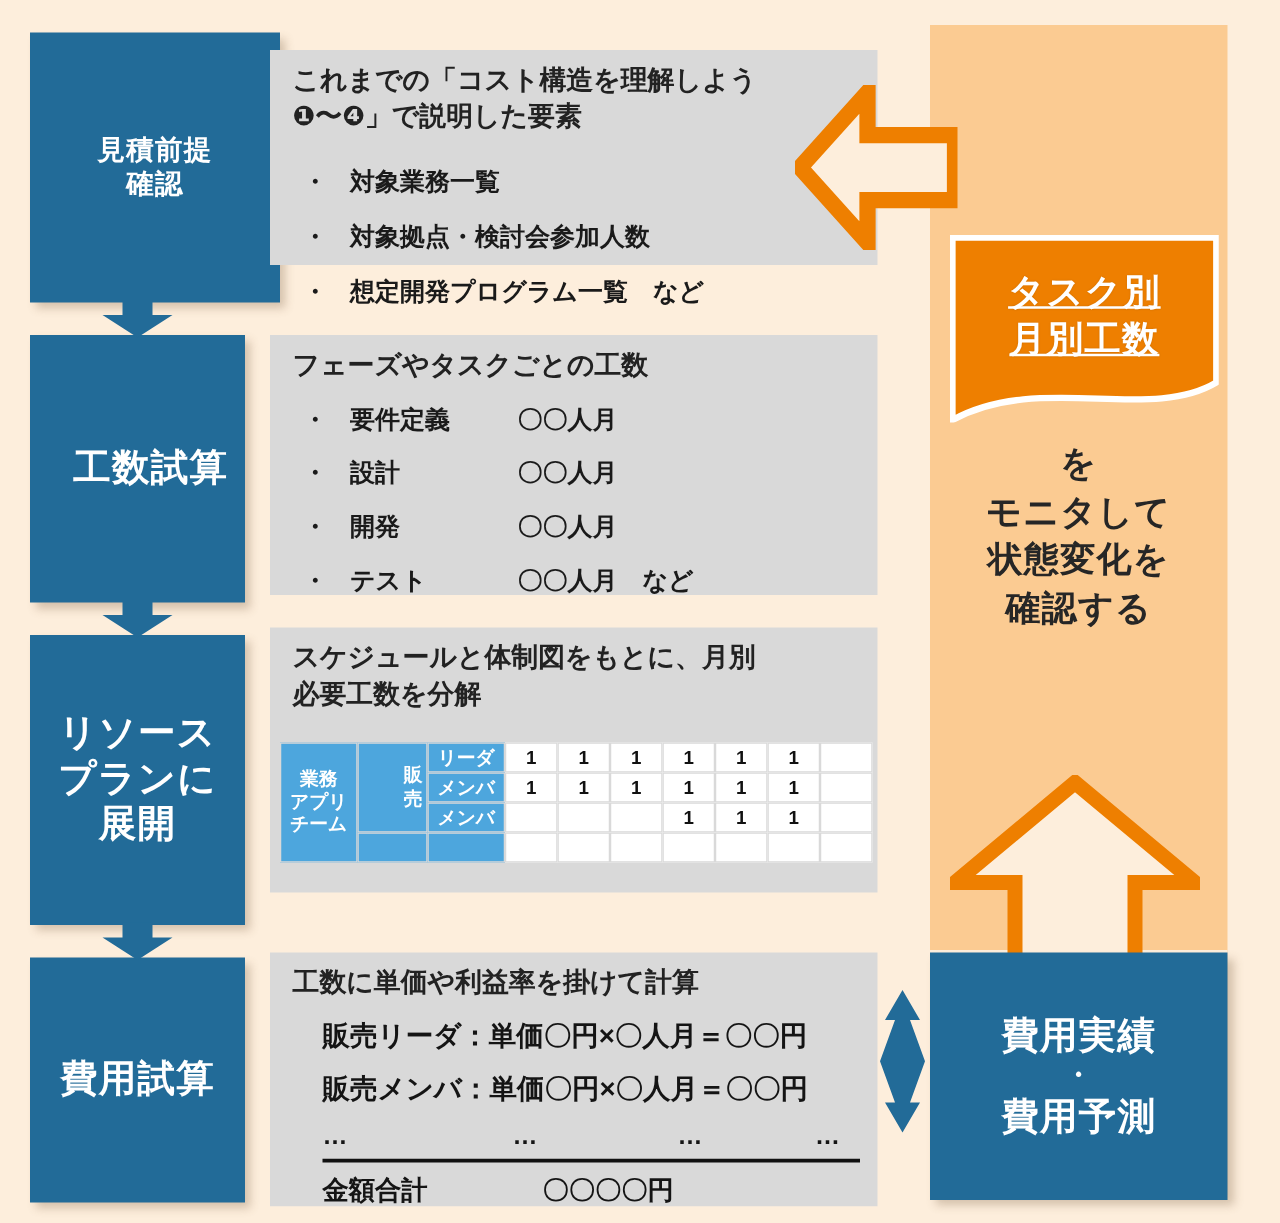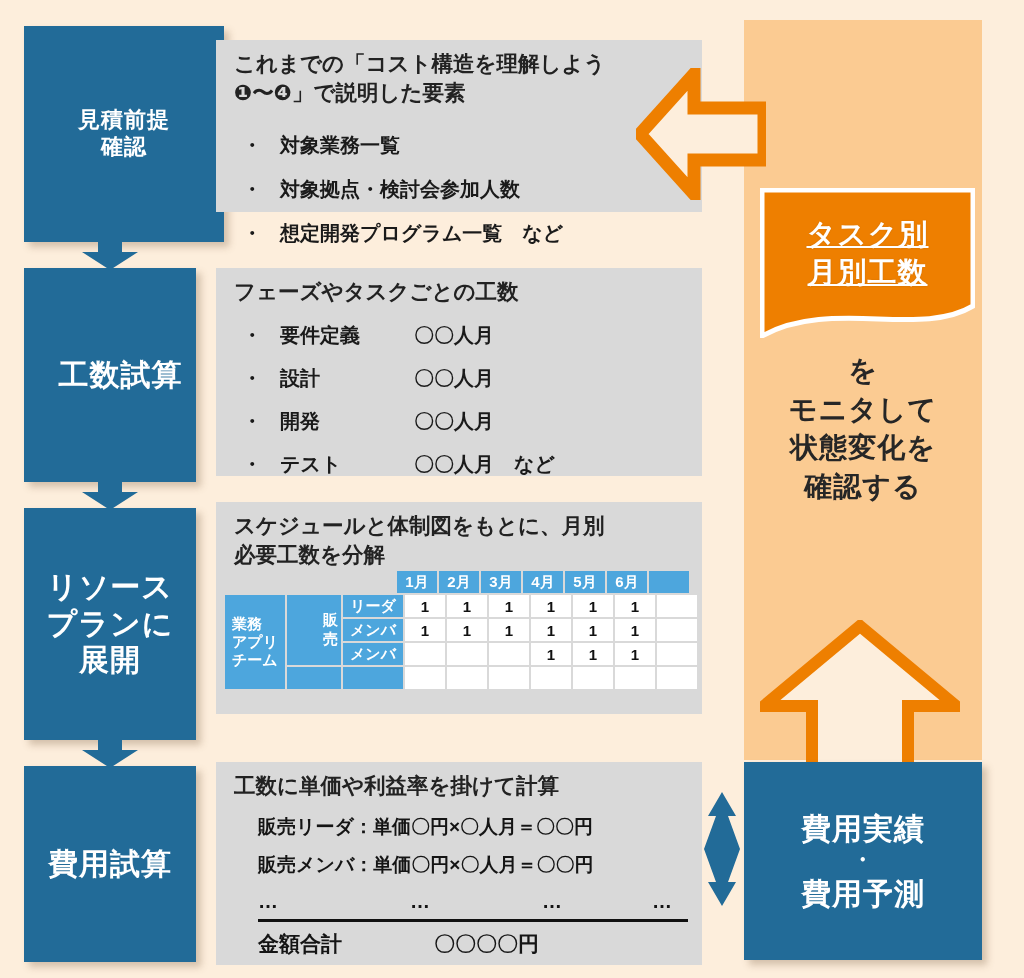--- a/index.html
+++ b/index.html
@@ -81,29 +81,29 @@
     box-sizing:border-box;
     font-family:"Liberation Sans","DejaVu Sans",sans-serif;
     font-size:15px;font-weight:bold;
     display:flex;align-items:center;justify-content:center;
     border:1.5px solid #d9d9d9;
   }
   .hblue{background:#4da6dd;color:#fff;}
   .hblue-blank{background:#4da6dd;}
   .white{background:#ffffff;color:#111;}
   .mcell{width:42px;height:24px;}
-  .lbl1{width:62px;}
+  .lbl1{width:62px;text-align:center;}
   .lbl2{width:56px;padding-left:36px;}
   .lbl3{width:62px;}
   .rt-left{display:flex;}
   .rowgroup{display:flex;flex-direction:column;}
 
   
   .cost-lines{position:absolute;left:42px;top:52px;right:10px;}
-  .cline{font-size:19px;font-weight:bold;color:#141414;margin-bottom:12px;white-space:nowrap;}
+  .cline{font-size:22px;font-weight:bold;color:#141414;margin-bottom:12px;white-space:nowrap;}
   .dots-row{display:flex;font-size:20px;font-weight:bold;color:#141414;margin-bottom:4px;}
   .dots-row span{display:inline-block;}
   .d1{width:152px;}
   .d2{width:132px;}
   .d3{width:110px;}
   .total-rule{height:3px;background:#111;margin:6px 0 8px 0;width:430px;}
   .total-row{display:flex;font-size:21px;font-weight:bold;color:#141414;}
   .total-label{width:176px;}
 
   
@@ -224,29 +224,20 @@
 
   <div class="gray-panel" id="gray3">
     <div class="gp-title" style="white-space: pre-line;">スケジュールと体制図をもとに、月別
 必要工数を分解</div>
   </div>
 
   <div class="rtable">
 
     <div class="rt-row">
       <div style="width:172px;height:24px;"></div>
-      <div id="mh" style="display:flex;">
-          <div class="cellbase mcell hblue">1月</div>
-          <div class="cellbase mcell hblue">2月</div>
-          <div class="cellbase mcell hblue">3月</div>
-          <div class="cellbase mcell hblue">4月</div>
-          <div class="cellbase mcell hblue">5月</div>
-          <div class="cellbase mcell hblue">6月</div>
-          <div class="cellbase mcell hblue-blank"></div>
-        </div>
     </div>
 
     <div class="rt-row">
       <div class="rt-left">
         <div class="cellbase hblue lbl1" style="height:96px;white-space:pre-line;line-height:1.18;">業務
 アプリ
 チーム</div>
         <div class="rowgroup">
           <div class="cellbase hblue lbl2" style="height:72px;">販売</div>
           <div class="cellbase hblue-blank lbl2" style="height:24px;"></div>

